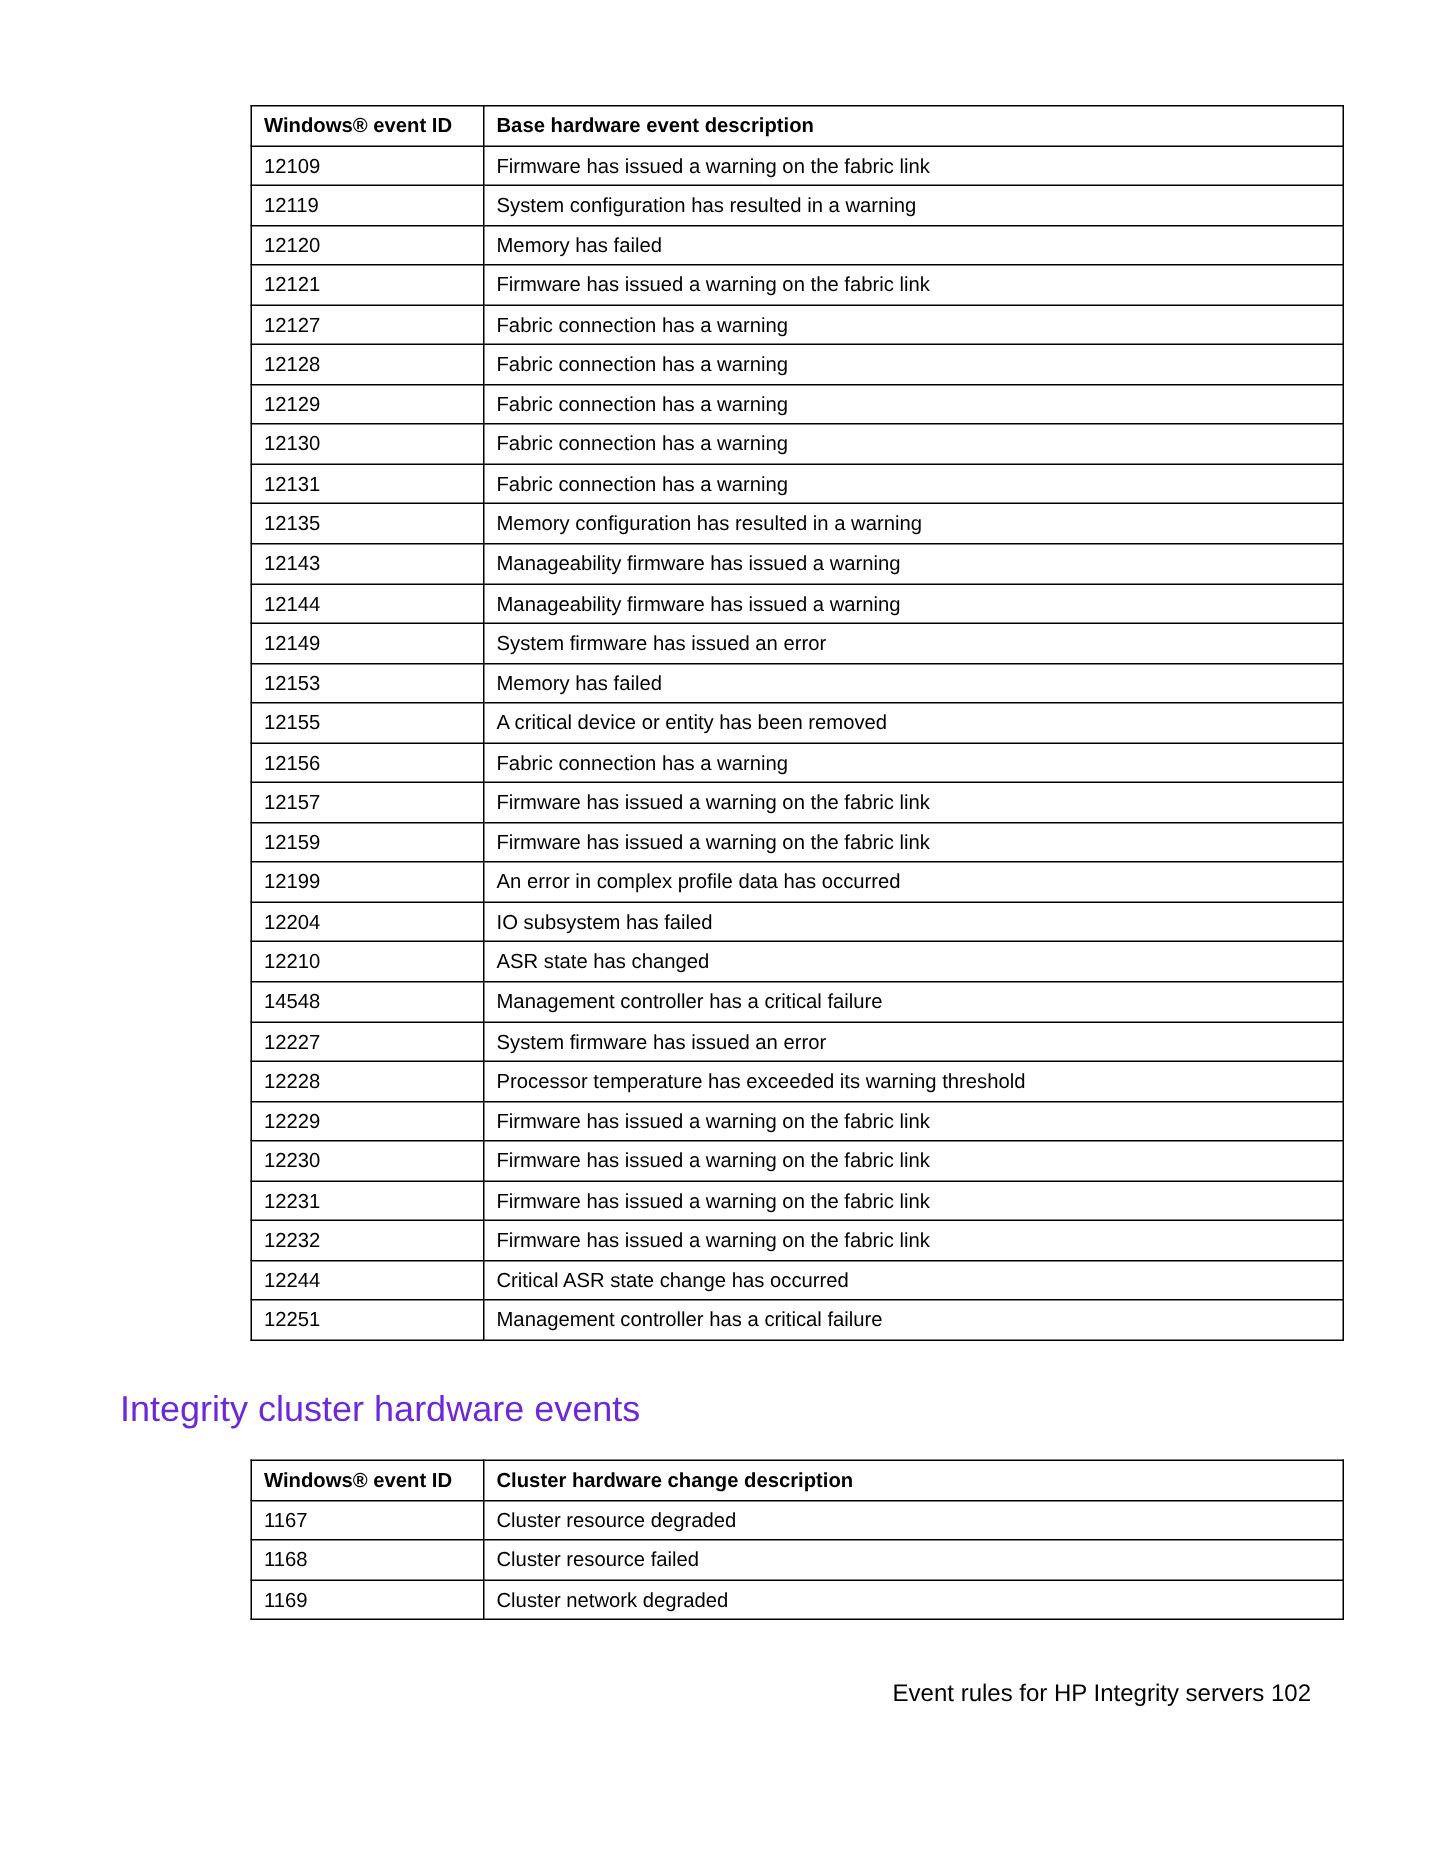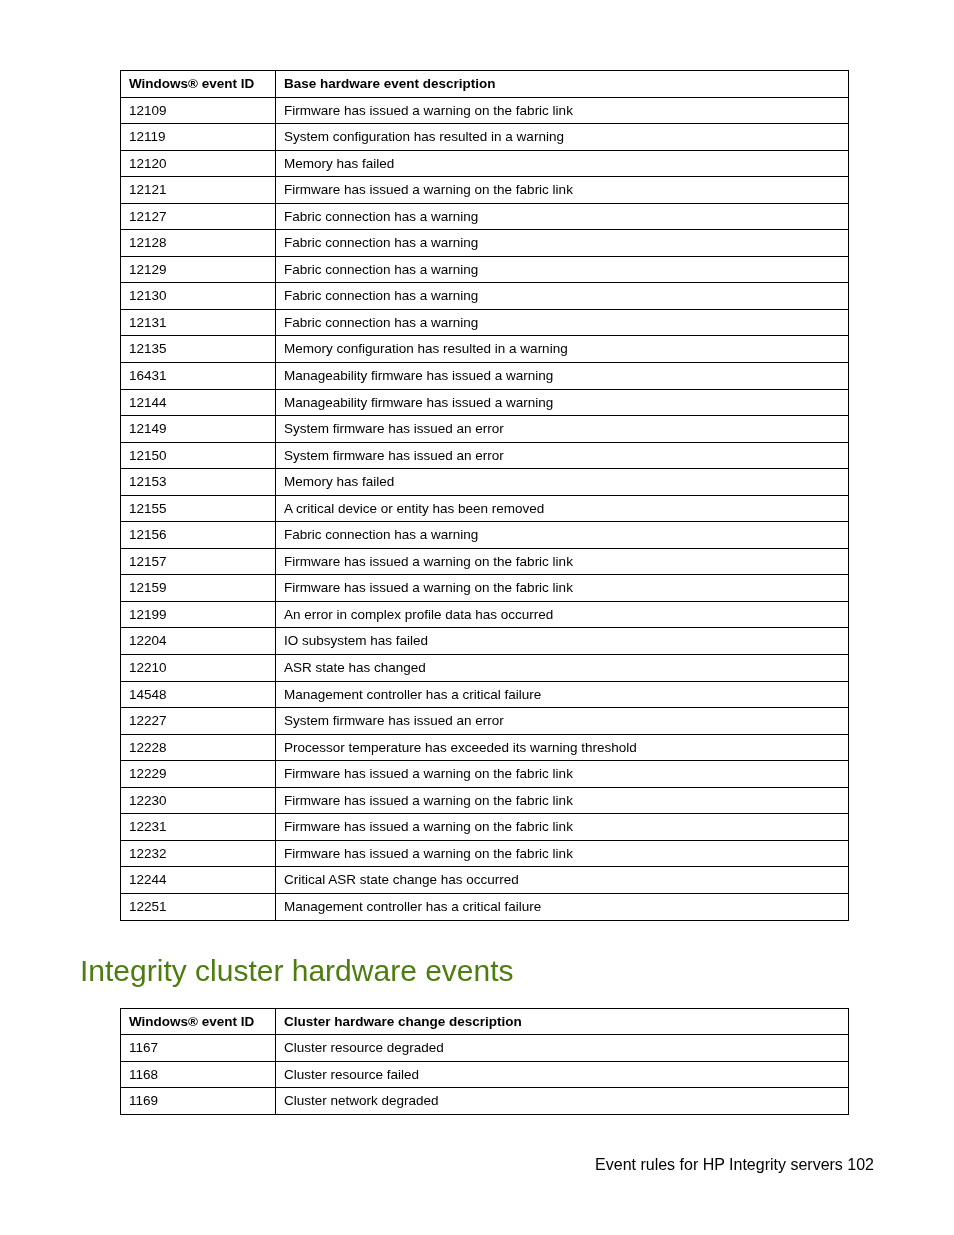--- a/index.html
+++ b/index.html
@@ -12,42 +12,42 @@
   body {
     font-family: Arial, Helvetica, sans-serif;
     color: #000;
     padding: 70px 80px 40px 80px;
     font-size: 13.5px;
     line-height: 1.3;
   }
   table {
     border-collapse: collapse;
     width: 100%;
-    margin-left: 40px;
+    margin-left: 87px;
     width: calc(100% - 65px);
     padding-left: 44px;
   }
   table td, table th {
     border: 1px solid #000;
     padding: 4px 8px;
     text-align: left;
     vertical-align: top;
     font-weight: normal;
   }
   table tr.header td {
     font-weight: bold;
   }
   .col-id {
     width: 155px;
   }
   h1.section {
     font-family: Arial, Helvetica, sans-serif;
-    color: #4d7c0f;
+    color: #6d28d9;
     font-weight: normal;
-    font-size: 30px;
+    font-size: 24px;
     margin: 30px 0 18px 0;
   }
   .footer {
     text-align: right;
     font-size: 16px;
     margin-top: 40px;
     padding-right: 0;
   }
 </style>
 </head>
@@ -95,33 +95,29 @@
       </tr>
       <tr>
         <td class="col-id">12131</td>
         <td>Fabric connection has a warning</td>
       </tr>
       <tr>
         <td class="col-id">12135</td>
         <td>Memory configuration has resulted in a warning</td>
       </tr>
       <tr>
-        <td class="col-id">16431</td>
+        <td class="col-id">12143</td>
         <td>Manageability firmware has issued a warning</td>
       </tr>
       <tr>
         <td class="col-id">12144</td>
         <td>Manageability firmware has issued a warning</td>
       </tr>
       <tr>
         <td class="col-id">12149</td>
-        <td>System firmware has issued an error</td>
-      </tr>
-      <tr>
-        <td class="col-id">12150</td>
         <td>System firmware has issued an error</td>
       </tr>
       <tr>
         <td class="col-id">12153</td>
         <td>Memory has failed</td>
       </tr>
       <tr>
         <td class="col-id">12155</td>
         <td>A critical device or entity has been removed</td>
       </tr>

